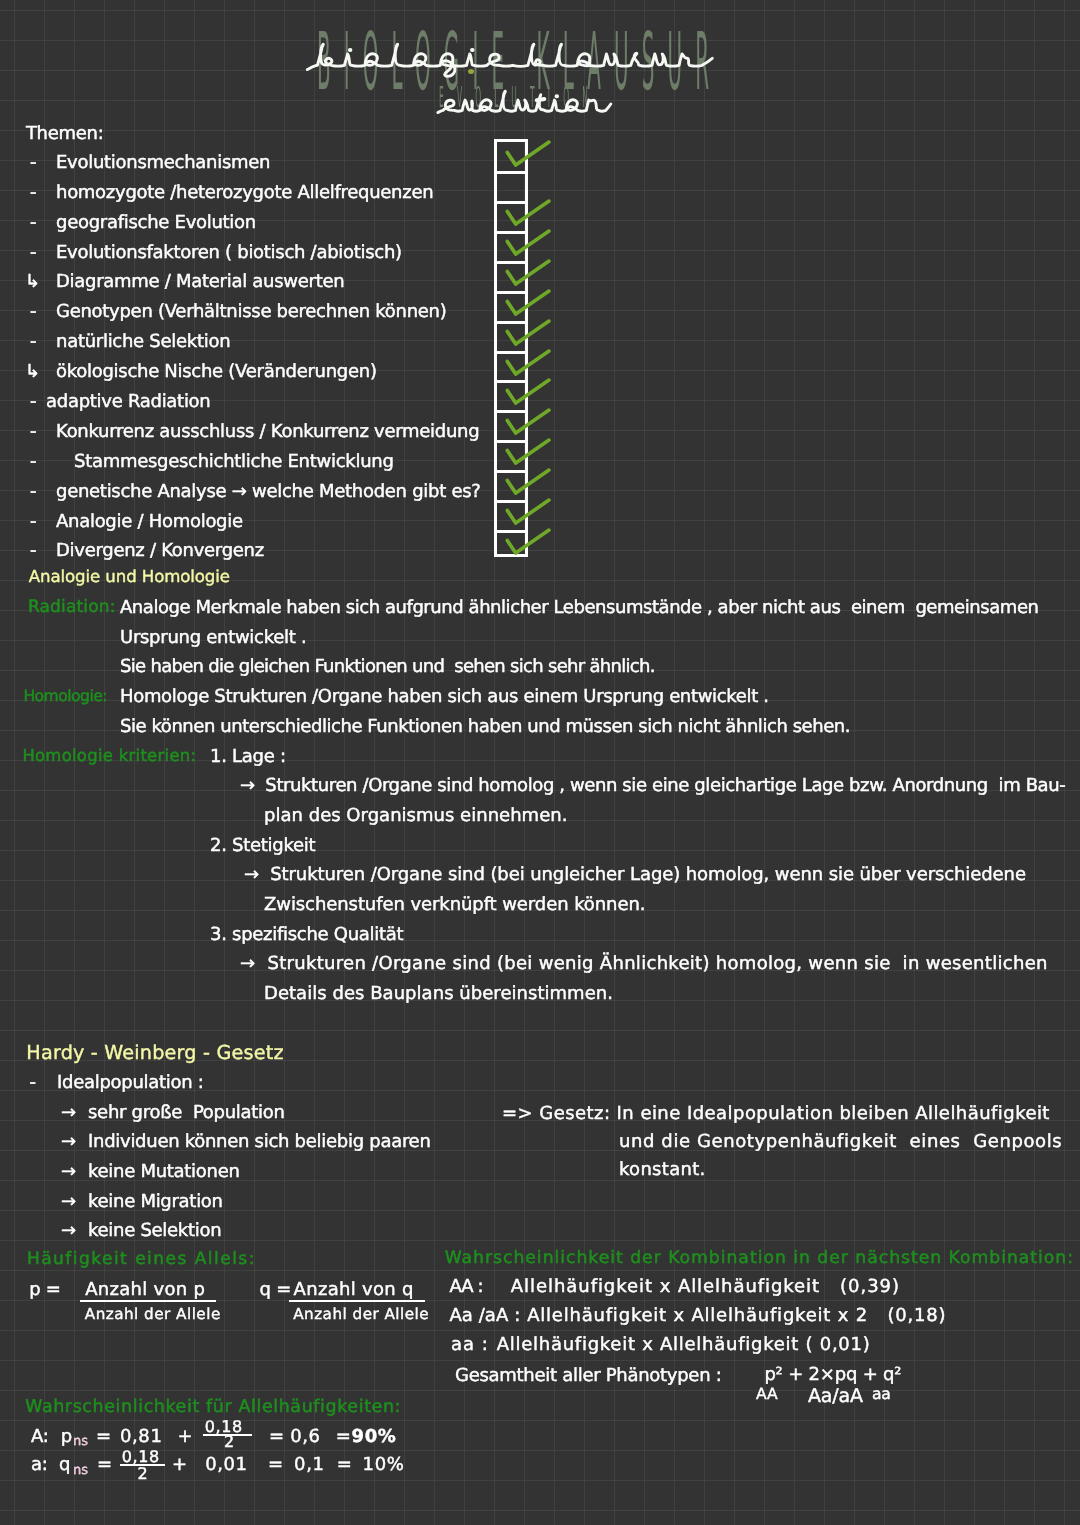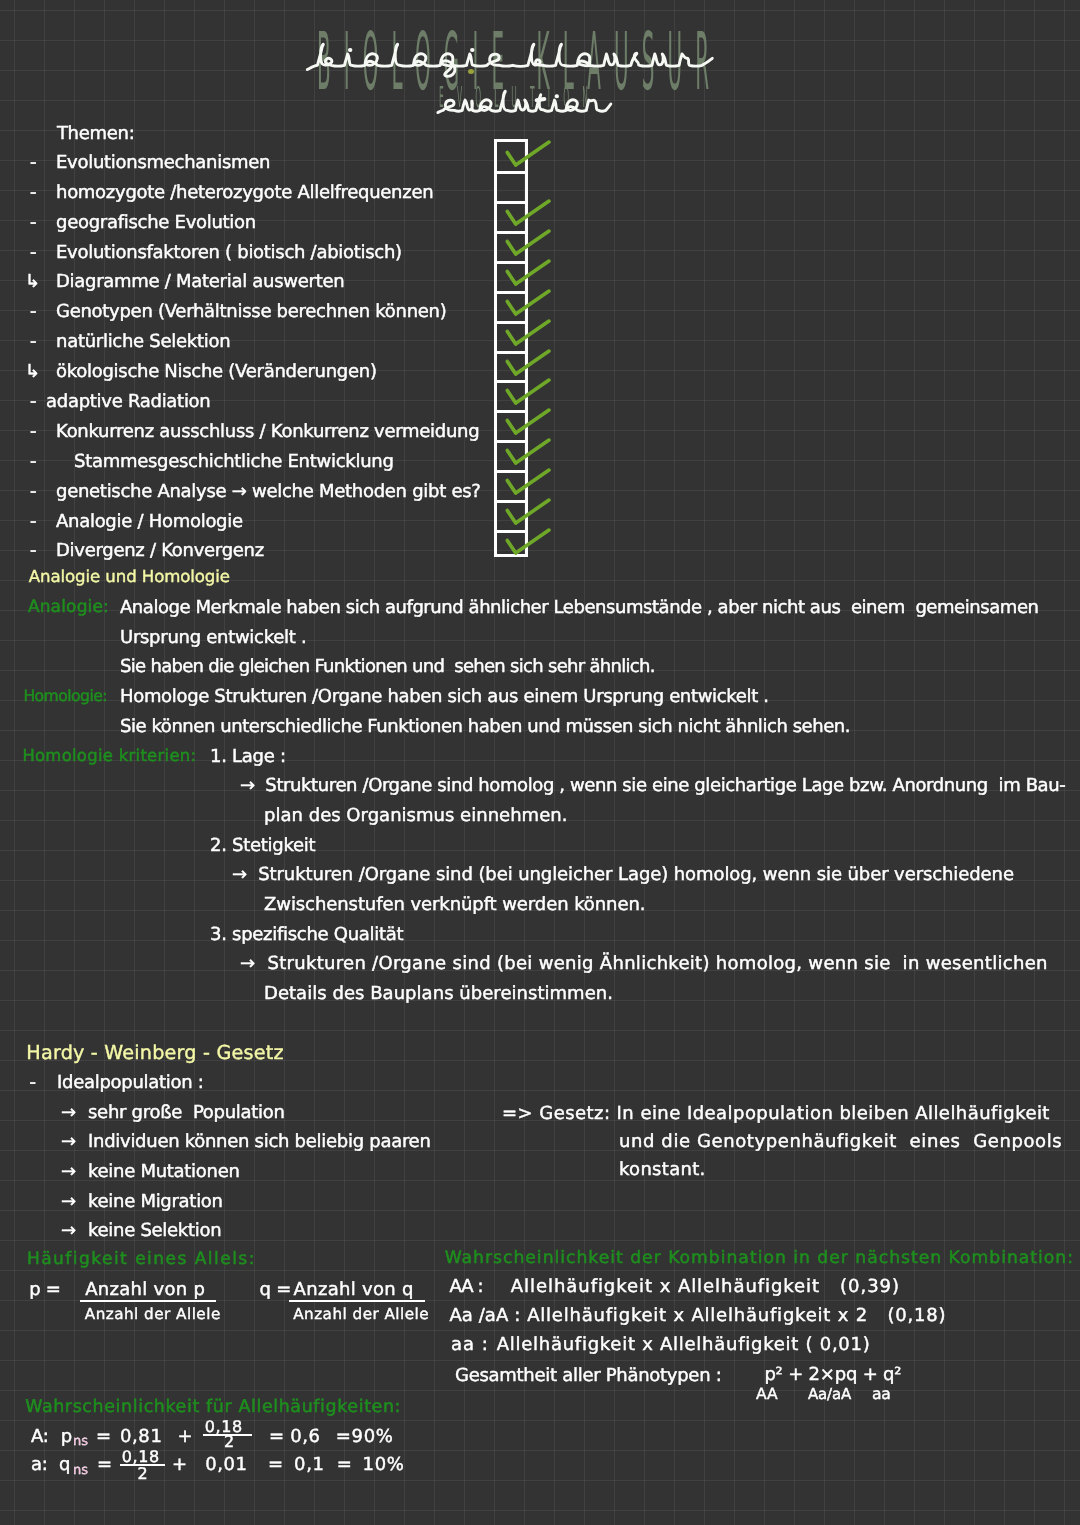--- a/index.html
+++ b/index.html
@@ -37,21 +37,21 @@
         <path d="M-9.00 3.78C-5.58 1.98 -2.25 0.00 0.00 0.00C1.02 -5.00 3.07 -10.60 4.00 -16.00C6.91 -20.60 3.33 -19.00 2.82 -11.40C2.30 -5.40 3.07 -0.80 5.89 -0.40C10.75 0.40 14.85 -3.40 11.52 -5.60C8.96 -7.20 5.38 -4.40 7.68 -2.00C9.22 -0.60 11.01 -0.20 12.29 0.00C15.74 0.90 20.34 0.90 23.79 0.00C24.81 -4.40 26.35 -8.00 26.59 -10.00C28.40 -7.60 27.88 -1.40 28.91 -0.40C29.42 -0.10 29.80 -0.05 30.19 0.00C33.70 0.90 38.38 0.90 41.89 0.00C42.40 -3.00 42.14 -7.20 45.73 -9.40C49.06 -11.40 53.15 -9.60 52.90 -6.00C52.64 -2.60 48.80 0.30 45.73 0.00C43.17 -0.20 42.40 -1.60 43.94 -2.80C45.98 -4.40 49.82 -3.00 53.15 0.00C56.90 0.90 61.90 0.90 65.65 0.00C66.68 -5.00 68.72 -10.60 69.65 -16.00C72.56 -20.60 68.98 -19.00 68.72 -11.40C68.47 -5.40 68.98 -0.60 71.54 -0.20C72.31 -0.10 72.56 -0.05 72.82 0.00C76.39 0.90 81.15 0.90 84.72 0.00C85.23 -3.00 84.98 -7.20 88.56 -9.40C91.89 -11.40 95.98 -9.60 95.73 -6.00C95.47 -2.60 91.63 0.30 88.56 0.00C86.00 -0.20 85.23 -1.60 86.77 -2.80C88.82 -4.40 92.66 -3.00 95.98 0.00C99.73 0.90 104.73 0.90 108.48 0.00C109.00 -3.00 108.74 -7.20 112.32 -9.40C115.65 -11.40 119.75 -9.60 119.49 -6.00C119.36 -3.60 118.98 -1.60 119.49 0.00C118.72 0.40 114.88 0.20 112.32 -0.40C109.76 -1.00 109.25 -2.40 110.79 -3.40C112.84 -4.80 117.70 -3.60 118.72 -1.00C120.00 2.20 114.12 5.00 112.58 7.40C111.04 9.80 116.42 11.00 119.75 7.80C122.56 5.00 121.28 1.40 119.75 0.00C123.32 0.90 128.08 0.90 131.65 0.00C132.67 -4.40 134.21 -8.00 134.45 -10.00C136.26 -7.60 135.74 -1.40 136.77 -0.40C137.28 -0.10 137.66 -0.05 138.05 0.00C141.56 0.90 146.24 0.90 149.75 0.00C151.03 -2.20 154.87 -3.40 157.94 -4.20C161.78 -5.20 161.01 -10.20 156.40 -9.80C151.54 -9.40 150.26 -3.00 155.12 -0.70C157.17 0.20 158.96 -0.10 160.76 0.00C164.27 0.90 168.95 0.90 172.46 0.00C176.51 1.10 181.91 1.10 185.96 0.00C186.98 -5.00 189.03 -10.60 189.96 -16.00C192.87 -20.60 189.28 -19.00 189.03 -11.40C188.77 -5.40 189.28 -0.60 191.84 -0.20C195.68 0.30 198.50 -3.20 195.43 -4.60C193.12 -5.60 191.33 -2.40 193.89 -1.00C195.68 0.00 197.48 -0.10 199.27 0.00C202.60 0.90 207.04 0.90 210.37 0.00C211.39 -5.00 213.44 -10.60 214.37 -16.00C217.28 -20.60 213.70 -19.00 213.44 -11.40C213.18 -5.40 213.70 -0.60 216.26 -0.20C217.02 -0.10 217.28 -0.05 217.54 0.00C221.11 0.90 225.87 0.90 229.44 0.00C229.95 -3.00 229.69 -7.20 233.28 -9.40C236.60 -11.40 240.70 -9.60 240.44 -6.00C240.32 -3.60 239.93 -1.60 240.44 0.00C239.68 0.40 235.84 0.20 233.28 -0.40C230.72 -1.00 230.20 -2.40 231.74 -3.40C233.79 -4.60 237.63 -3.00 240.70 0.00C244.33 0.90 249.17 0.90 252.80 0.00C253.57 -4.40 254.85 -8.20 255.20 -10.00C256.90 -7.00 256.38 -0.50 259.46 -0.40C262.78 -0.30 263.55 -7.00 261.80 -10.00C265.09 -6.60 264.58 -1.20 265.60 0.00C268.93 0.90 273.37 0.90 276.70 0.00C278.24 -5.40 280.03 -8.20 281.56 -9.60C283.36 -11.00 280.03 -11.20 279.77 -7.80C279.52 -4.60 283.36 -3.20 283.36 -1.60C283.36 -0.50 283.87 -0.10 284.38 0.00C287.71 0.90 292.15 0.90 295.48 0.00C296.25 -4.40 297.53 -8.20 297.88 -10.00C299.58 -7.00 299.06 -0.50 302.14 -0.40C305.46 -0.30 306.23 -7.00 304.48 -10.00C307.77 -6.60 307.26 -1.20 308.28 0.00C311.61 0.90 316.05 0.90 319.38 0.00C320.15 -4.40 321.43 -8.20 321.98 -10.00C323.99 -8.00 324.24 -6.00 326.29 -6.20C328.34 -6.40 327.57 -3.00 327.83 -1.40C328.08 -0.40 328.34 -0.10 328.60 0.00C331.93 0.90 336.37 0.90 339.70 0.00C342.40 -1.60 345.28 -3.40 348.70 -6.20" fill="none" stroke="#f5f8f3" stroke-width="2.9" stroke-linecap="round" stroke-linejoin="round" vector-effect="non-scaling-stroke"></path>
         <path d="M28.65 -13.60l0.4 0 M136.51 -13.60l0.4 0" fill="none" stroke="#f5f8f3" stroke-width="4.0" stroke-linecap="round" vector-effect="non-scaling-stroke"></path>
       </g>
     </svg>
 <svg class="abs" width="220" height="50" viewBox="0 0 220 50" style="left:426px;top:80px;overflow:visible;">
       <g transform="translate(17,30.4) scale(1.0319,1.0319)">
         <path d="M-5.00 2.10C-3.10 1.10 -1.25 0.00 0.00 0.00C1.28 -2.20 5.12 -3.40 8.19 -4.20C12.03 -5.20 11.26 -10.20 6.66 -9.80C1.79 -9.40 0.51 -3.00 5.38 -0.70C7.42 0.20 9.22 -0.10 11.01 0.00C13.29 0.90 16.33 0.90 18.61 0.00C19.38 -4.40 20.91 -8.40 21.41 -10.00C23.73 -7.00 22.96 -0.50 25.78 -0.40C28.85 -0.30 28.85 -7.00 28.08 -9.00C27.57 -10.40 28.08 -2.00 28.59 0.00C30.69 0.90 33.49 0.90 35.59 0.00C36.10 -3.00 35.85 -7.20 39.43 -9.40C42.76 -11.40 46.86 -9.60 46.60 -6.00C46.34 -2.60 42.50 0.30 39.43 0.00C36.87 -0.20 36.10 -1.60 37.64 -2.80C39.69 -4.40 43.53 -3.00 46.86 0.00C49.38 0.90 52.74 0.90 55.26 0.00C56.28 -5.00 58.33 -10.60 59.26 -16.00C62.17 -20.60 58.58 -19.00 58.33 -11.40C58.07 -5.40 58.58 -0.60 61.14 -0.20C61.91 -0.10 62.17 -0.05 62.42 0.00C64.76 0.90 67.88 0.90 70.22 0.00C70.99 -4.40 72.27 -8.20 72.62 -10.00C74.32 -7.00 73.81 -0.50 76.88 -0.40C80.21 -0.30 80.98 -7.00 79.22 -10.00C82.51 -6.60 82.00 -1.20 83.02 0.00C85.12 0.90 87.92 0.90 90.02 0.00C91.30 -5.60 93.10 -11.20 94.38 -14.40C95.40 -17.00 93.61 -12.60 93.35 -7.80C93.10 -2.80 94.12 -0.50 96.68 -0.60C97.70 -0.60 97.96 -0.20 98.22 0.00C100.32 0.90 103.12 0.90 105.22 0.00C106.24 -4.40 107.78 -8.00 108.02 -10.00C109.82 -7.60 109.31 -1.40 110.34 -0.40C110.85 -0.10 111.23 -0.05 111.62 0.00C113.90 0.90 116.94 0.90 119.22 0.00C119.73 -3.00 119.47 -7.20 123.06 -9.40C126.38 -11.40 130.48 -9.60 130.22 -6.00C129.97 -2.60 126.13 0.30 123.06 0.00C120.50 -0.20 119.73 -1.60 121.26 -2.80C123.31 -4.40 127.15 -3.00 130.48 0.00C133.00 0.90 136.36 0.90 138.88 0.00C139.65 -4.40 140.93 -8.20 141.28 -10.00C142.98 -8.40 143.49 -9.80 146.05 -9.80C148.86 -9.80 148.35 -3.20 148.86 -1.40C149.12 -0.40 149.63 -0.10 150.66 0.00C152.76 0.90 155.56 0.90 157.66 0.00C159.16 -1.60 160.76 -3.40 162.66 -6.20" fill="none" stroke="#f5f8f3" stroke-width="2.9" stroke-linecap="round" stroke-linejoin="round" vector-effect="non-scaling-stroke"></path>
         <path d="M90.79 -9.80L98.22 -11.00 M110.08 -13.60l0.4 0" fill="none" stroke="#f5f8f3" stroke-width="4.0" stroke-linecap="round" vector-effect="non-scaling-stroke"></path>
       </g>
     </svg>
-<div class="abs t" style="left:25.9px;top:124.77px;margin-left:31px;">Themen:</div>
+<div class="abs t" style="left:25.9px;top:124.77px;">Themen:</div>
 <div class="abs t" style="left:30.0px;top:153.97px;">-</div>
 <div class="abs t" style="left:56.0px;top:153.97px;">Evolutionsmechanismen</div>
 <div class="abs t" style="left:30.0px;top:183.85px;">-</div>
 <div class="abs t" style="left:56.0px;top:183.85px;">homozygote /heterozygote Allelfrequenzen</div>
 <div class="abs t" style="left:30.0px;top:213.73px;">-</div>
 <div class="abs t" style="left:56.0px;top:213.73px;">geografische Evolution</div>
 <div class="abs t" style="left:30.0px;top:243.61px;">-</div>
 <div class="abs t" style="left:56.0px;top:243.61px;">Evolutionsfaktoren ( biotisch /abiotisch)</div>
 <div class="abs t" style="left:25.0px;top:273.49px;">↳</div>
 <div class="abs t" style="left:56.0px;top:273.49px;">Diagramme / Material auswerten</div>
@@ -122,33 +122,33 @@
 <svg class="abs" width="70" height="40" viewBox="0 0 70 40" style="left:494px;top:466.95px;overflow:visible;">
       <path d="M13.3 13.4 L21.7 26.1 L55 3.1" fill="none" stroke="#6fa828" stroke-width="3.7" stroke-linecap="round" stroke-linejoin="round"></path>
     </svg>
 <svg class="abs" width="70" height="40" viewBox="0 0 70 40" style="left:494px;top:496.80px;overflow:visible;">
       <path d="M13.3 13.4 L21.7 26.1 L55 3.1" fill="none" stroke="#6fa828" stroke-width="3.7" stroke-linecap="round" stroke-linejoin="round"></path>
     </svg>
 <svg class="abs" width="70" height="40" viewBox="0 0 70 40" style="left:494px;top:526.65px;overflow:visible;">
       <path d="M13.3 13.4 L21.7 26.1 L55 3.1" fill="none" stroke="#6fa828" stroke-width="3.7" stroke-linecap="round" stroke-linejoin="round"></path>
     </svg>
 <div class="abs hdr" style="left:28.8px;top:568.62px;letter-spacing:-0.10px;">Analogie und Homologie</div>
-<div class="abs grn" style="left:27.9px;top:598.62px;font-size:17.00px;letter-spacing:0.16px;">Analogie:</div>
+<div class="abs grn" style="left:27.9px;top:598.62px;font-size:17.00px;letter-spacing:0.16px;">Radiation:</div>
 <div class="abs t" style="left:120.0px;top:598.77px;letter-spacing:-0.44px;">Analoge Merkmale haben sich aufgrund ähnlicher Lebensumstände , aber nicht aus  einem  gemeinsamen</div>
 <div class="abs t" style="left:120.0px;top:628.57px;letter-spacing:-0.28px;">Ursprung entwickelt .</div>
 <div class="abs t" style="left:120.0px;top:658.37px;letter-spacing:-0.70px;">Sie haben die gleichen Funktionen und  sehen sich sehr ähnlich.</div>
 <div class="abs grn" style="left:23.4px;top:689.20px;font-size:15.60px;letter-spacing:-0.53px;">Homologie:</div>
 <div class="abs t" style="left:120.0px;top:688.27px;letter-spacing:-0.33px;">Homologe Strukturen /Organe haben sich aus einem Ursprung entwickelt .</div>
 <div class="abs t" style="left:120.0px;top:718.07px;letter-spacing:-0.44px;">Sie können unterschiedliche Funktionen haben und müssen sich nicht ähnlich sehen.</div>
 <div class="abs grn" style="left:22.4px;top:748.13px;font-size:16.40px;letter-spacing:0.31px;">Homologie kriterien:</div>
 <div class="abs t" style="left:210.0px;top:747.77px;">1. Lage :</div>
 <div class="abs t" style="left:240.0px;top:777.47px;letter-spacing:-0.39px;">→  Strukturen /Organe sind homolog , wenn sie eine gleichartige Lage bzw. Anordnung  im Bau-</div>
 <div class="abs t" style="left:264.0px;top:807.17px;letter-spacing:0.02px;">plan des Organismus einnehmen.</div>
 <div class="abs t" style="left:210.0px;top:836.67px;">2. Stetigkeit</div>
-<div class="abs t" style="left:232px;top:866.37px;letter-spacing:-0.09px;">→  Strukturen /Organe sind (bei ungleicher Lage) homolog, wenn sie über verschiedene</div>
+<div class="abs t" style="left:244px;top:866.37px;letter-spacing:-0.09px;">→  Strukturen /Organe sind (bei ungleicher Lage) homolog, wenn sie über verschiedene</div>
 <div class="abs t" style="left:264.0px;top:896.07px;letter-spacing:-0.08px;">Zwischenstufen verknüpft werden können.</div>
 <div class="abs t" style="left:210.0px;top:925.57px;">3. spezifische Qualität</div>
 <div class="abs t" style="left:240.0px;top:955.27px;letter-spacing:0.30px;">→  Strukturen /Organe sind (bei wenig Ähnlichkeit) homolog, wenn sie  in wesentlichen</div>
 <div class="abs t" style="left:264.0px;top:984.97px;letter-spacing:0.04px;">Details des Bauplans übereinstimmen.</div>
 <div class="abs hdr" style="left:26.3px;top:1042.96px;font-size:19.20px;letter-spacing:0.20px;">Hardy - Weinberg - Gesetz</div>
 <div class="abs t" style="left:29.5px;top:1073.77px;">-</div>
 <div class="abs t" style="left:57.0px;top:1073.77px;">Idealpopulation :</div>
 <div class="abs t" style="left:61.0px;top:1103.77px;">→</div>
 <div class="abs t" style="left:88.0px;top:1103.77px;">sehr große  Population</div>
 <div class="abs t" style="left:61.0px;top:1133.37px;">→</div>
@@ -174,36 +174,36 @@
 <div class="abs grn" style="left:444.7px;top:1250.45px;font-size:17.20px;letter-spacing:0.99px;">Wahrscheinlichkeit der Kombination in der nächsten Kombination:</div>
 <div class="abs t" style="left:449.4px;top:1277.77px;letter-spacing:-0.95px;">AA :</div>
 <div class="abs t" style="left:510.8px;top:1277.77px;letter-spacing:0.95px;">Allelhäufigkeit x Allelhäufigkeit   (0,39)</div>
 <div class="abs t" style="left:449.4px;top:1307.27px;letter-spacing:0.08px;">Aa /aA :</div>
 <div class="abs t" style="left:527.2px;top:1307.27px;letter-spacing:0.79px;">Allelhäufigkeit x Allelhäufigkeit x 2   (0,18)</div>
 <div class="abs t" style="left:451.0px;top:1336.17px;letter-spacing:0.99px;">aa :</div>
 <div class="abs t" style="left:496.7px;top:1336.17px;letter-spacing:0.74px;">Allelhäufigkeit x Allelhäufigkeit ( 0,01)</div>
 <div class="abs t" style="left:455.0px;top:1367.47px;">Gesamtheit aller Phänotypen :</div>
 <div class="abs t" style="left:764.4px;top:1366.27px;letter-spacing:-0.20px;">p² + 2×pq + q²</div>
 <div class="abs sm" style="left:756.1px;top:1387.40px;font-size:15.60px;">AA</div>
-<div class="abs sm" style="left:808.0px;top:1387.40px;font-size:15px;">Aa/aA</div>
+<div class="abs sm" style="left:808.0px;top:1387.40px;font-size:19px;">Aa/aA</div>
 <div class="abs sm" style="left:871.9px;top:1387.40px;font-size:15.60px;">aa</div>
 <div class="abs grn" style="left:25.2px;top:1398.58px;font-size:17.40px;letter-spacing:0.64px;">Wahrscheinlichkeit für Allelhäufigkeiten:</div>
 <div class="abs t" style="left:31.1px;top:1427.77px;">A:</div>
 <div class="abs t" style="left:60.7px;top:1427.77px;">p</div>
 <div class="abs xs" style="left:73.0px;top:1435.00px;">ns</div>
 <div class="abs t" style="left:95.9px;top:1427.77px;">=</div>
 <div class="abs t" style="left:120.0px;top:1427.77px;letter-spacing:0.60px;">0,81</div>
 <div class="abs t" style="left:177.4px;top:1427.77px;">+</div>
 <div class="abs t" style="left:204.8px;top:1418.56px;font-size:16.00px;letter-spacing:0.60px;">0,18</div>
 <div class="fbar" style="left:203px;top:1433.9px;width:48.9px;"></div>
 <div class="abs t" style="left:224.1px;top:1434.06px;font-size:16.00px;">2</div>
 <div class="abs t" style="left:268.9px;top:1427.77px;">=</div>
 <div class="abs t" style="left:290.2px;top:1427.77px;letter-spacing:0.60px;">0,6</div>
 <div class="abs t" style="left:335.8px;top:1427.77px;">=</div>
-<div class="abs t" style="left:351.6px;top:1427.77px;letter-spacing:0.60px;">90%</div>
+<div class="abs t" style="left:351.6px;top:1427.77px;letter-spacing:0.60px;font-weight:bold;">90%</div>
 <div class="abs t" style="left:31.1px;top:1456.47px;">a:</div>
 <div class="abs t" style="left:58.9px;top:1456.47px;">q</div>
 <div class="abs xs" style="left:73.0px;top:1463.70px;">ns</div>
 <div class="abs t" style="left:97.0px;top:1456.47px;">=</div>
 <div class="abs t" style="left:121.7px;top:1448.56px;font-size:16.00px;letter-spacing:0.60px;">0,18</div>
 <div class="fbar" style="left:120.4px;top:1463.8px;width:44.6px;"></div>
 <div class="abs t" style="left:137.5px;top:1465.66px;font-size:16.00px;">2</div>
 <div class="abs t" style="left:171.9px;top:1456.47px;">+</div>
 <div class="abs t" style="left:205.2px;top:1456.47px;letter-spacing:0.60px;">0,01</div>
 <div class="abs t" style="left:268.1px;top:1456.47px;">=</div>

